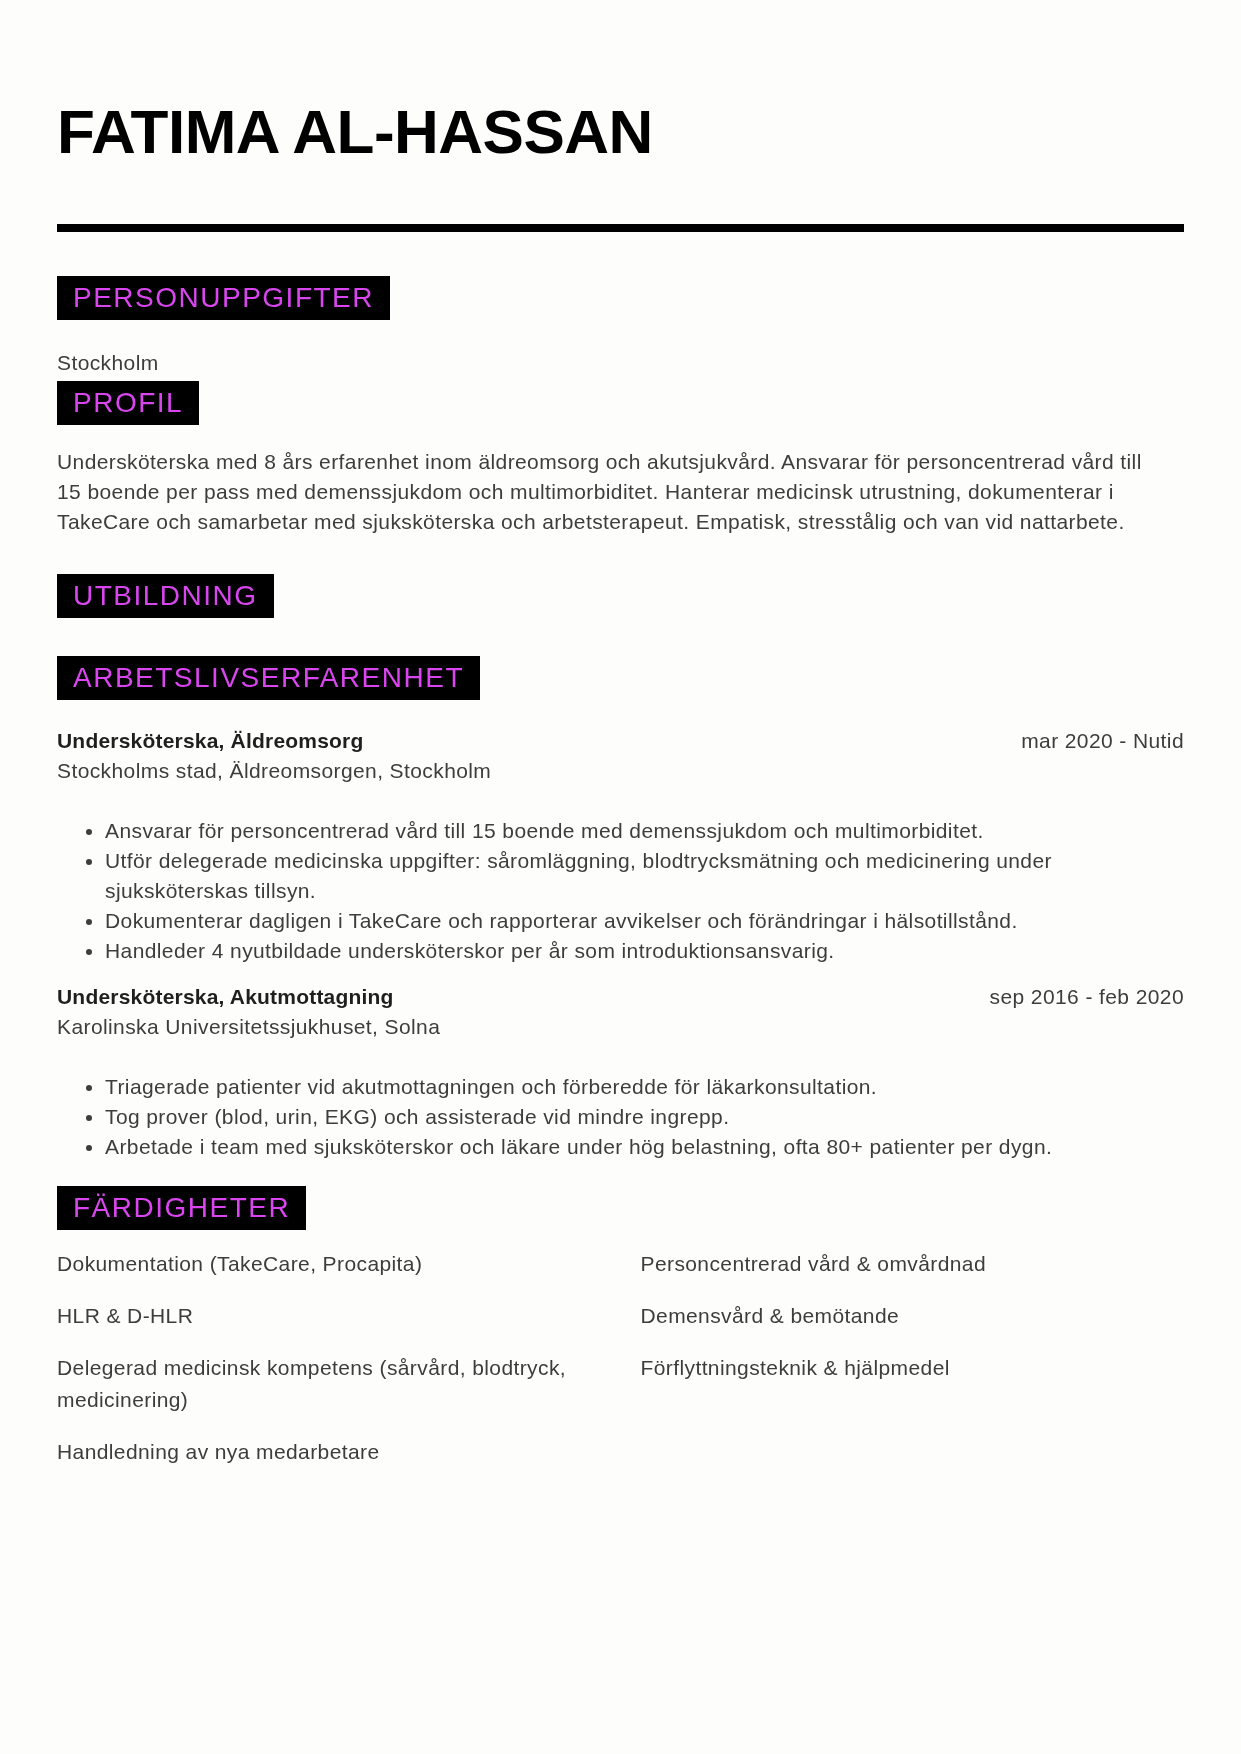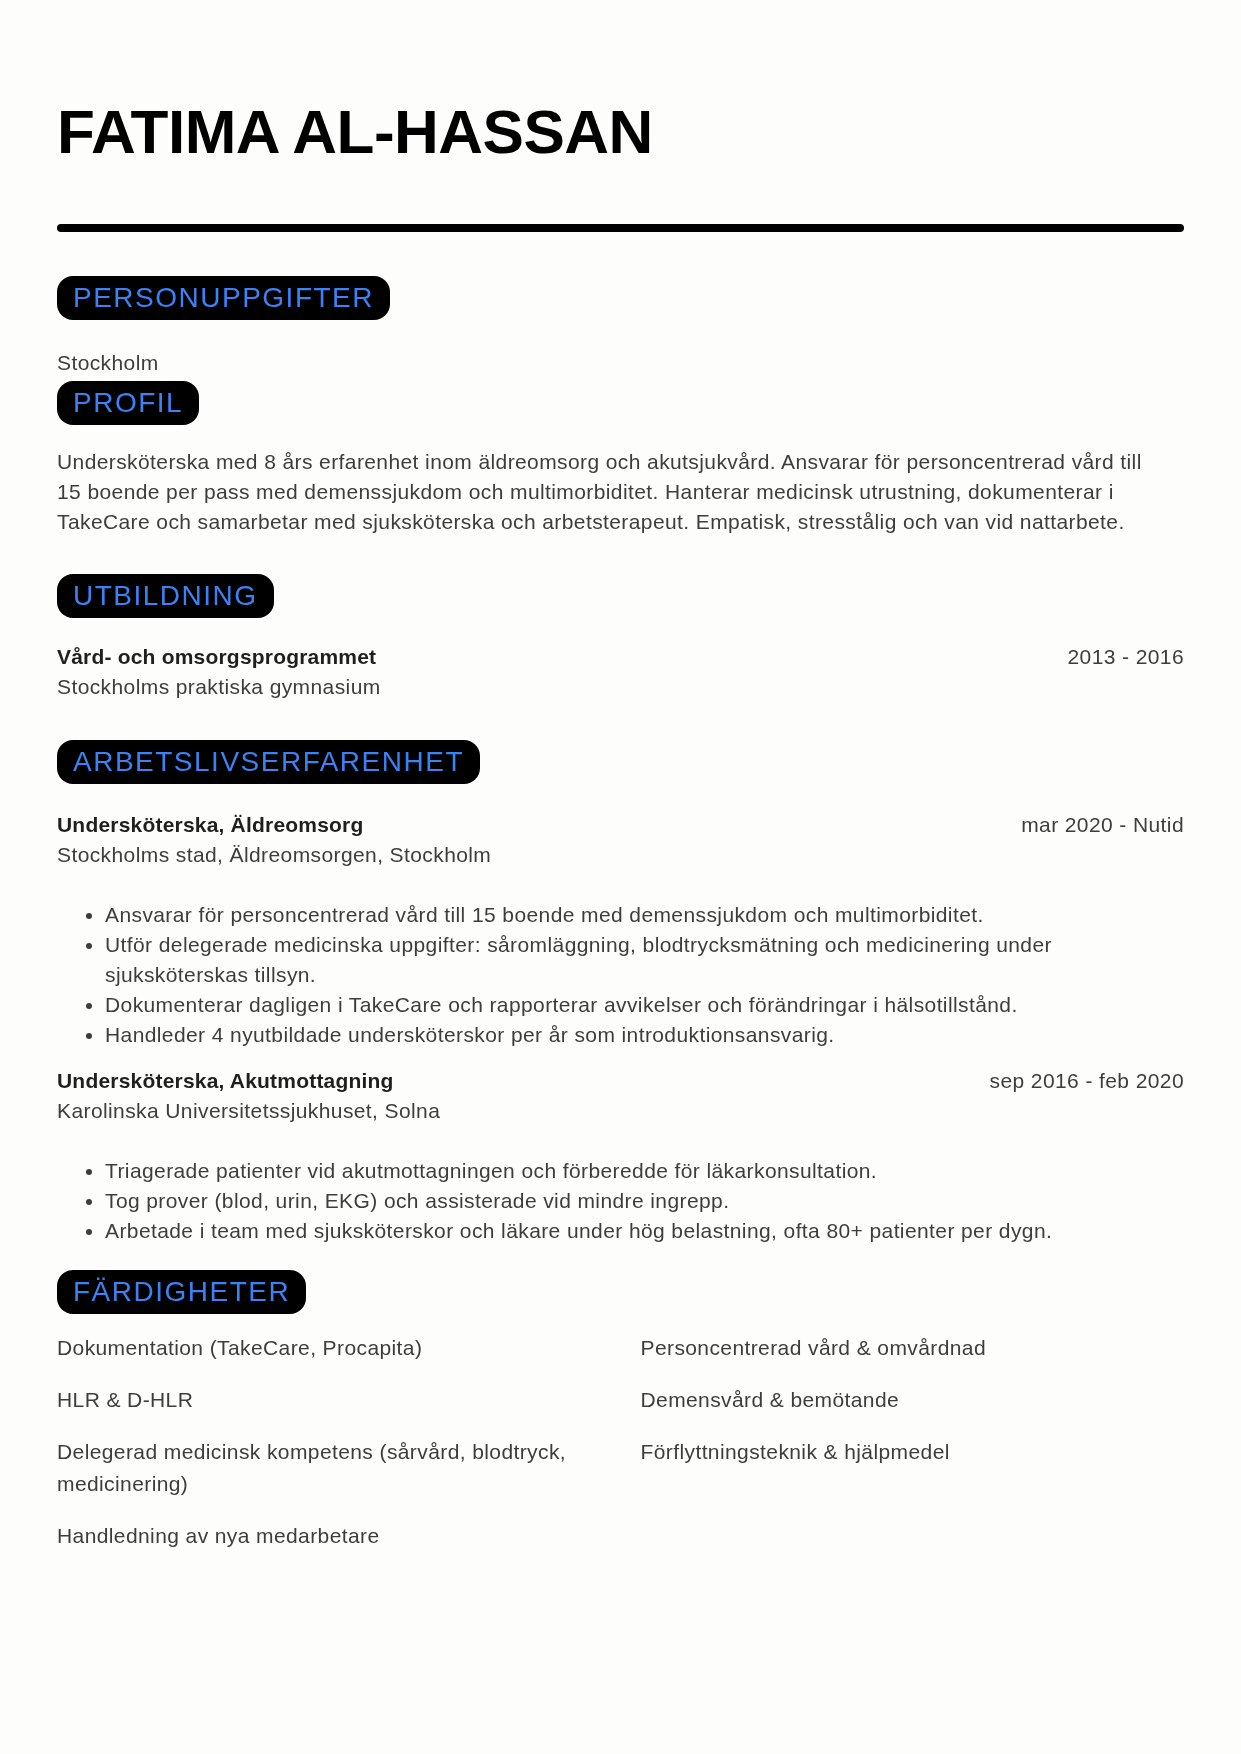--- a/index.html
+++ b/index.html
@@ -1,15 +1,15 @@
 <!DOCTYPE html>
 <html><head>
 <meta charset="utf-8">
 <style>
-  * { box-sizing: border-box; border-radius: 16px; }
+  * { box-sizing: border-box; }
   html, body { margin: 0; padding: 0; }
   body {
     width: 1241px;
     height: 1754px;
     background: #fdfdfb;
     font-family: "Liberation Sans", sans-serif;
     color: #3d3d3d;
     font-size: 21px;
     line-height: 30px;
     letter-spacing: 0.4px;
@@ -30,21 +30,21 @@
     white-space: nowrap;
   }
   .rule {
     height: 8px;
     background: #000;
     margin: 0 0 44px 0;
   }
   .section-label {
     display: inline-block;
     background: #000;
-    color: #3b82f6;
+    color: #d946ef;
     font-size: 28px;
     line-height: 32px;
     font-weight: 400;
     letter-spacing: 1.5px;
     padding: 6px 16px;
   }
   .contact { margin-top: 28px; }
   .contact div { line-height: 29px; }
 
   .section-profile { margin-top: 4px; }
@@ -89,27 +89,20 @@
     </div>
   </section>
 
   <section class="section-profile">
     <span class="section-label">PROFIL</span>
     <p class="profile-text">Undersköterska med 8 års erfarenhet inom äldreomsorg och akutsjukvård. Ansvarar för personcentrerad vård till 15 boende per pass med demenssjukdom och multimorbiditet. Hanterar medicinsk utrustning, dokumenterar i TakeCare och samarbetar med sjuksköterska och arbetsterapeut. Empatisk, stresstålig och van vid nattarbete.</p>
   </section>
 
   <section class="section-education">
     <span class="section-label">UTBILDNING</span>
-    <div class="entry">
-      <div class="entry-header">
-        <span class="entry-role">Vård- och omsorgsprogrammet</span>
-        <span class="entry-dates">2013 - 2016</span>
-      </div>
-      <div class="entry-sub">Stockholms praktiska gymnasium</div>
-    </div>
   </section>
 
   <section class="section-experience">
     <span class="section-label">ARBETSLIVSERFARENHET</span>
 
     <div class="job">
       <div class="entry-header">
         <span class="entry-role">Undersköterska, Äldreomsorg</span>
         <span class="entry-dates">mar 2020 - Nutid</span>
       </div>

